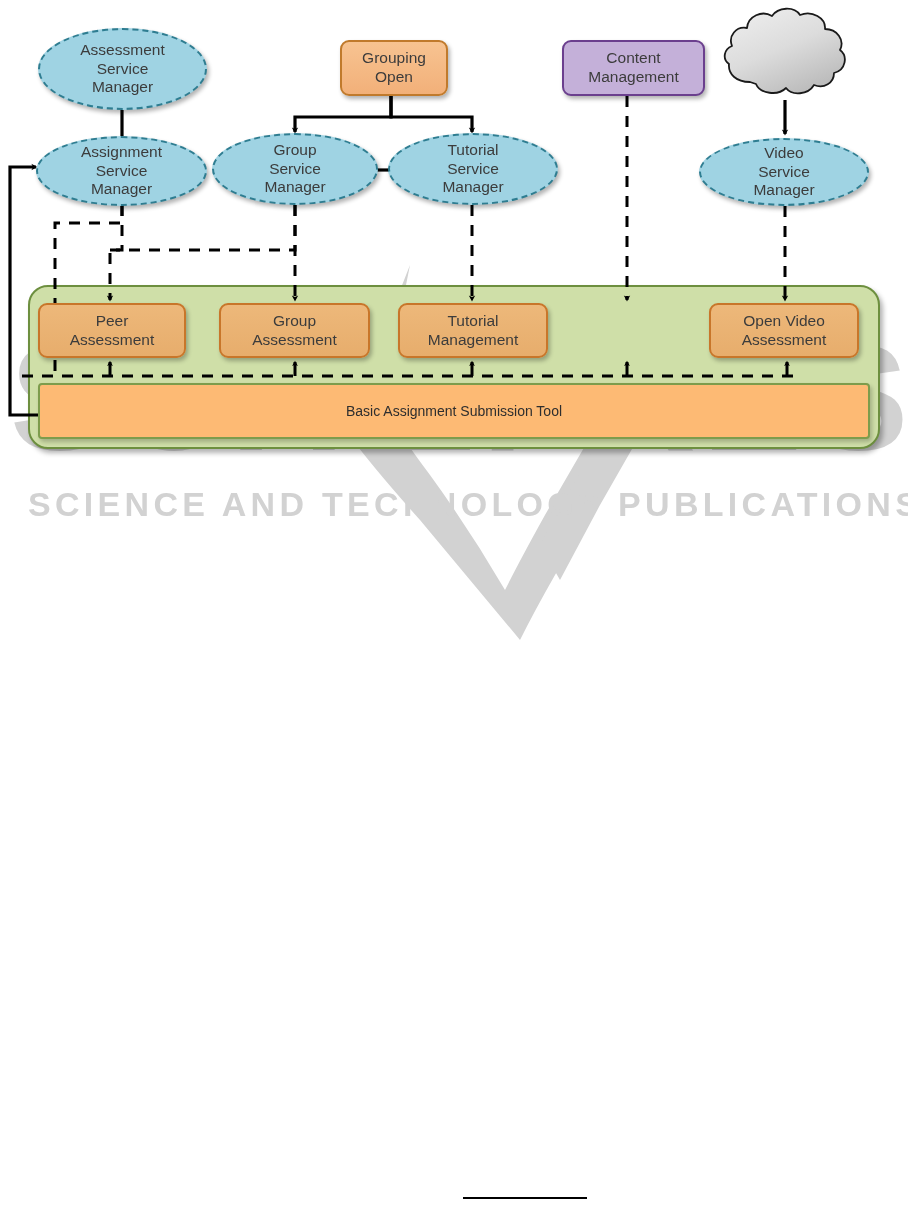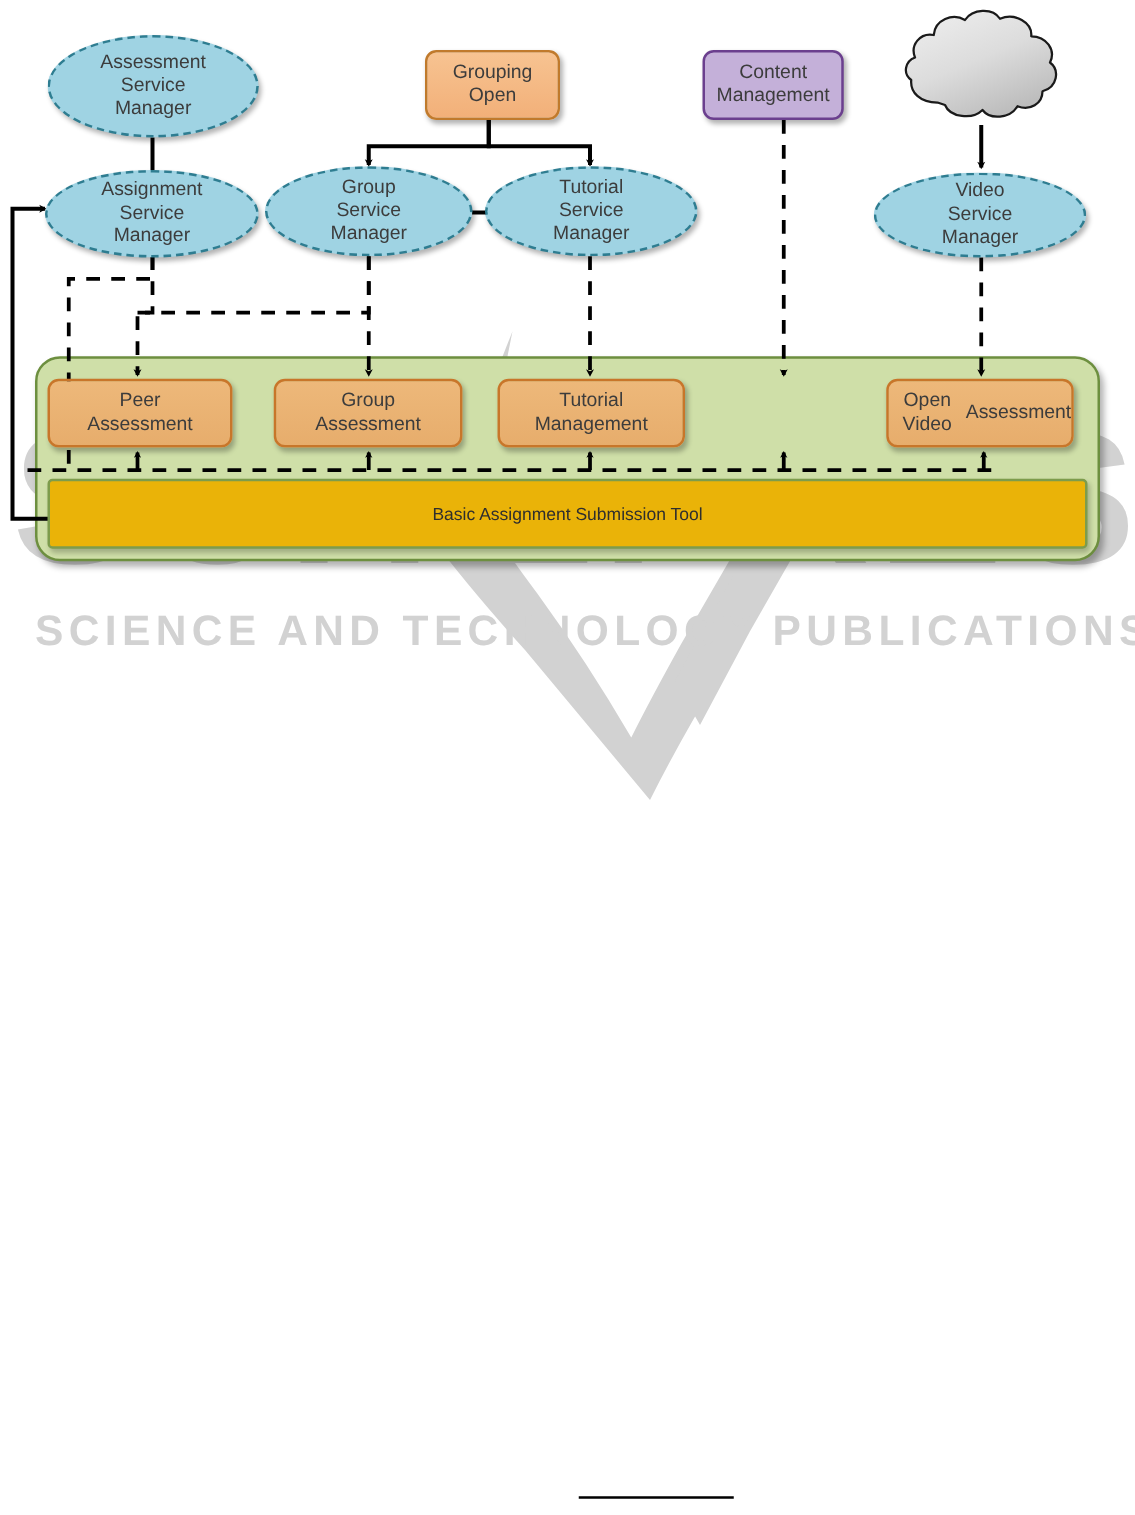--- a/index.html
+++ b/index.html
@@ -45,21 +45,21 @@
           font-size:15.5px;color:#3c3c3c;
           box-shadow:2px 3px 4px rgba(0,0,0,.28);}
 
   
   #platform{position:absolute;left:28px;top:285px;width:848px;height:160px;
             border:2px solid #6d8f3f;border-radius:20px;
             background:#cfdfa8;
             box-shadow:3px 4px 5px rgba(0,0,0,.30);}
   #platform-inner{position:absolute;left:38px;top:383px;width:828px;height:52px;
             border:2px solid #7d9c4c;border-radius:4px;
-            background:#eab308;
+            background:#fdba74;
             box-shadow:2px 3px 4px rgba(0,0,0,.22);
             display:flex;align-items:center;justify-content:center;
             font-size:14px;color:#2e2e2e;}
 
   
   #cloud{position:absolute;left:720px;top:4px;width:130px;height:100px;}
   #cloud-label{position:absolute;left:720px;top:26px;width:130px;height:56px;
                display:flex;flex-direction:column;align-items:center;
                justify-content:center;font-size:14.5px;color:#2c2c2c;
                line-height:1.3;pointer-events:none;}
@@ -143,21 +143,21 @@
     <span class="lbl">Assessment</span>
     <span class="lbl">Service</span>
     <span class="lbl">Manager</span>
   </div>
 
   <div class="node boxorange" style="left:340px;top:40px;width:108px;height:56px;flex-direction:column;">
     <span class="lbl">Grouping</span>
     <span class="lbl">Open</span>
   </div>
 
-  <div class="node boxpurple" style="left:562px;top:40px;width:113px;height:56px;flex-direction:column;">
+  <div class="node boxpurple" style="left:562px;top:40px;width:143px;height:56px;flex-direction:column;">
     <span class="lbl">Content</span>
     <span class="lbl">Management</span>
   </div>
 
   <svg id="cloud" viewBox="0 0 130 100" xmlns="http://www.w3.org/2000/svg">
     <defs>
       <linearGradient id="cg" x1="0" y1="0" x2="0.6" y2="1">
         <stop offset="0%" stop-color="#f0f0f0"></stop>
         <stop offset="55%" stop-color="#dcdcdc"></stop>
         <stop offset="100%" stop-color="#bdbdbd"></stop>
@@ -211,21 +211,21 @@
     <span class="lbl">Group</span>
     <span class="lbl">Assessment</span>
   </div>
 
   <div class="node module" style="left:398px;top:303px;width:150px;height:55px;flex-direction:column;">
     <span class="lbl">Tutorial</span>
     <span class="lbl">Management</span>
   </div>
 
 
-  <div class="node module" style="left:709px;top:303px;width:150px;height:55px;flex-direction:row;">
+  <div class="node module" style="left:709px;top:303px;width:150px;height:55px;flex-direction:column;">
     <span class="lbl">Open Video</span>
     <span class="lbl">Assessment</span>
   </div>
 
   <div id="platform-inner">
     <span>Basic Assignment Submission Tool</span>
   </div>
 
   <div id="bottom-rule"></div>
 

